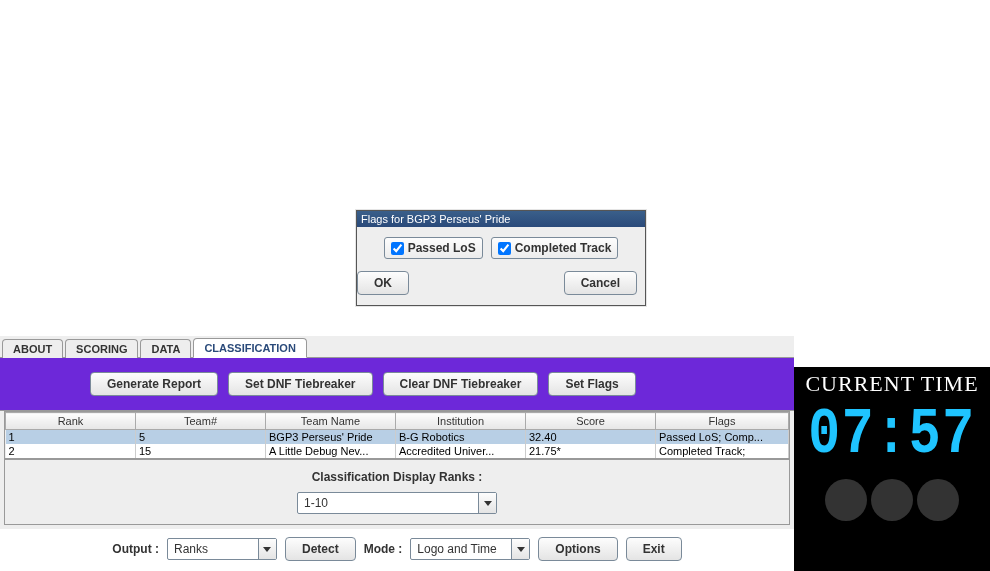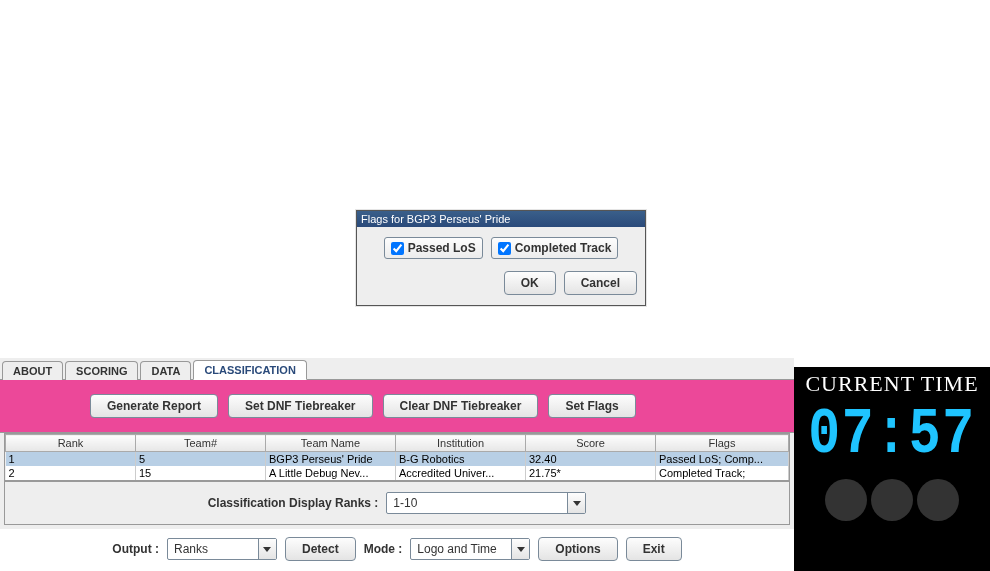--- a/index.html
+++ b/index.html
@@ -43,21 +43,21 @@
     background: #ffffff;
     border-bottom: 1px solid #fff;
     color: #2a4a7a;
   }
 
   
   .toolbar {
     display: flex;
     gap: 10px;
     padding: 14px 4px 14px 90px;
-    background: #ec4899;
+    background: #6d28d9;
     align-items: center;
     border-bottom: 1px solid #999;
   }
   .btn {
     background: linear-gradient(#fdfdfd, #e4e4e4);
     border: 1px solid #7a8a99;
     border-radius: 4px;
     padding: 4px 16px;
     font-size: 12px;
     font-weight: bold;
@@ -102,20 +102,21 @@
     align-items: center;
     justify-content: center;
     padding: 10px 4px;
     border: 1px solid #999;
     border-top: 1px solid #999;
     margin: 0 4px 4px 4px;
     background: #eeeeee;
     gap: 8px;
     font-weight: bold;
     color: #333;
+    flex-direction: column;
   }
   .combo {
     display: inline-flex;
     align-items: center;
     border: 1px solid #7a8a99;
     background: #fff;
     height: 22px;
     border-radius: 2px;
   }
   .combo .combo-text { padding: 0 6px; min-width: 180px; font-weight: normal; font-size: 12px; }
@@ -207,21 +208,21 @@
     gap: 4px;
     background: linear-gradient(#fdfdfd,#ececec);
     font-weight: bold;
     font-size: 12px;
     color: #333;
   }
   .checkbox-group input { width: 13px; height: 13px; }
   .dialog-buttons {
     display: flex;
     gap: 8px;
-    justify-content: flex-end;
+    justify-content: space-between;
     padding: 6px 8px 10px 0;
   }
 </style>
 </head>
 <body>
 
 <div class="main-layout">
   <div class="left-pane">
 
     <div class="tab-strip">

